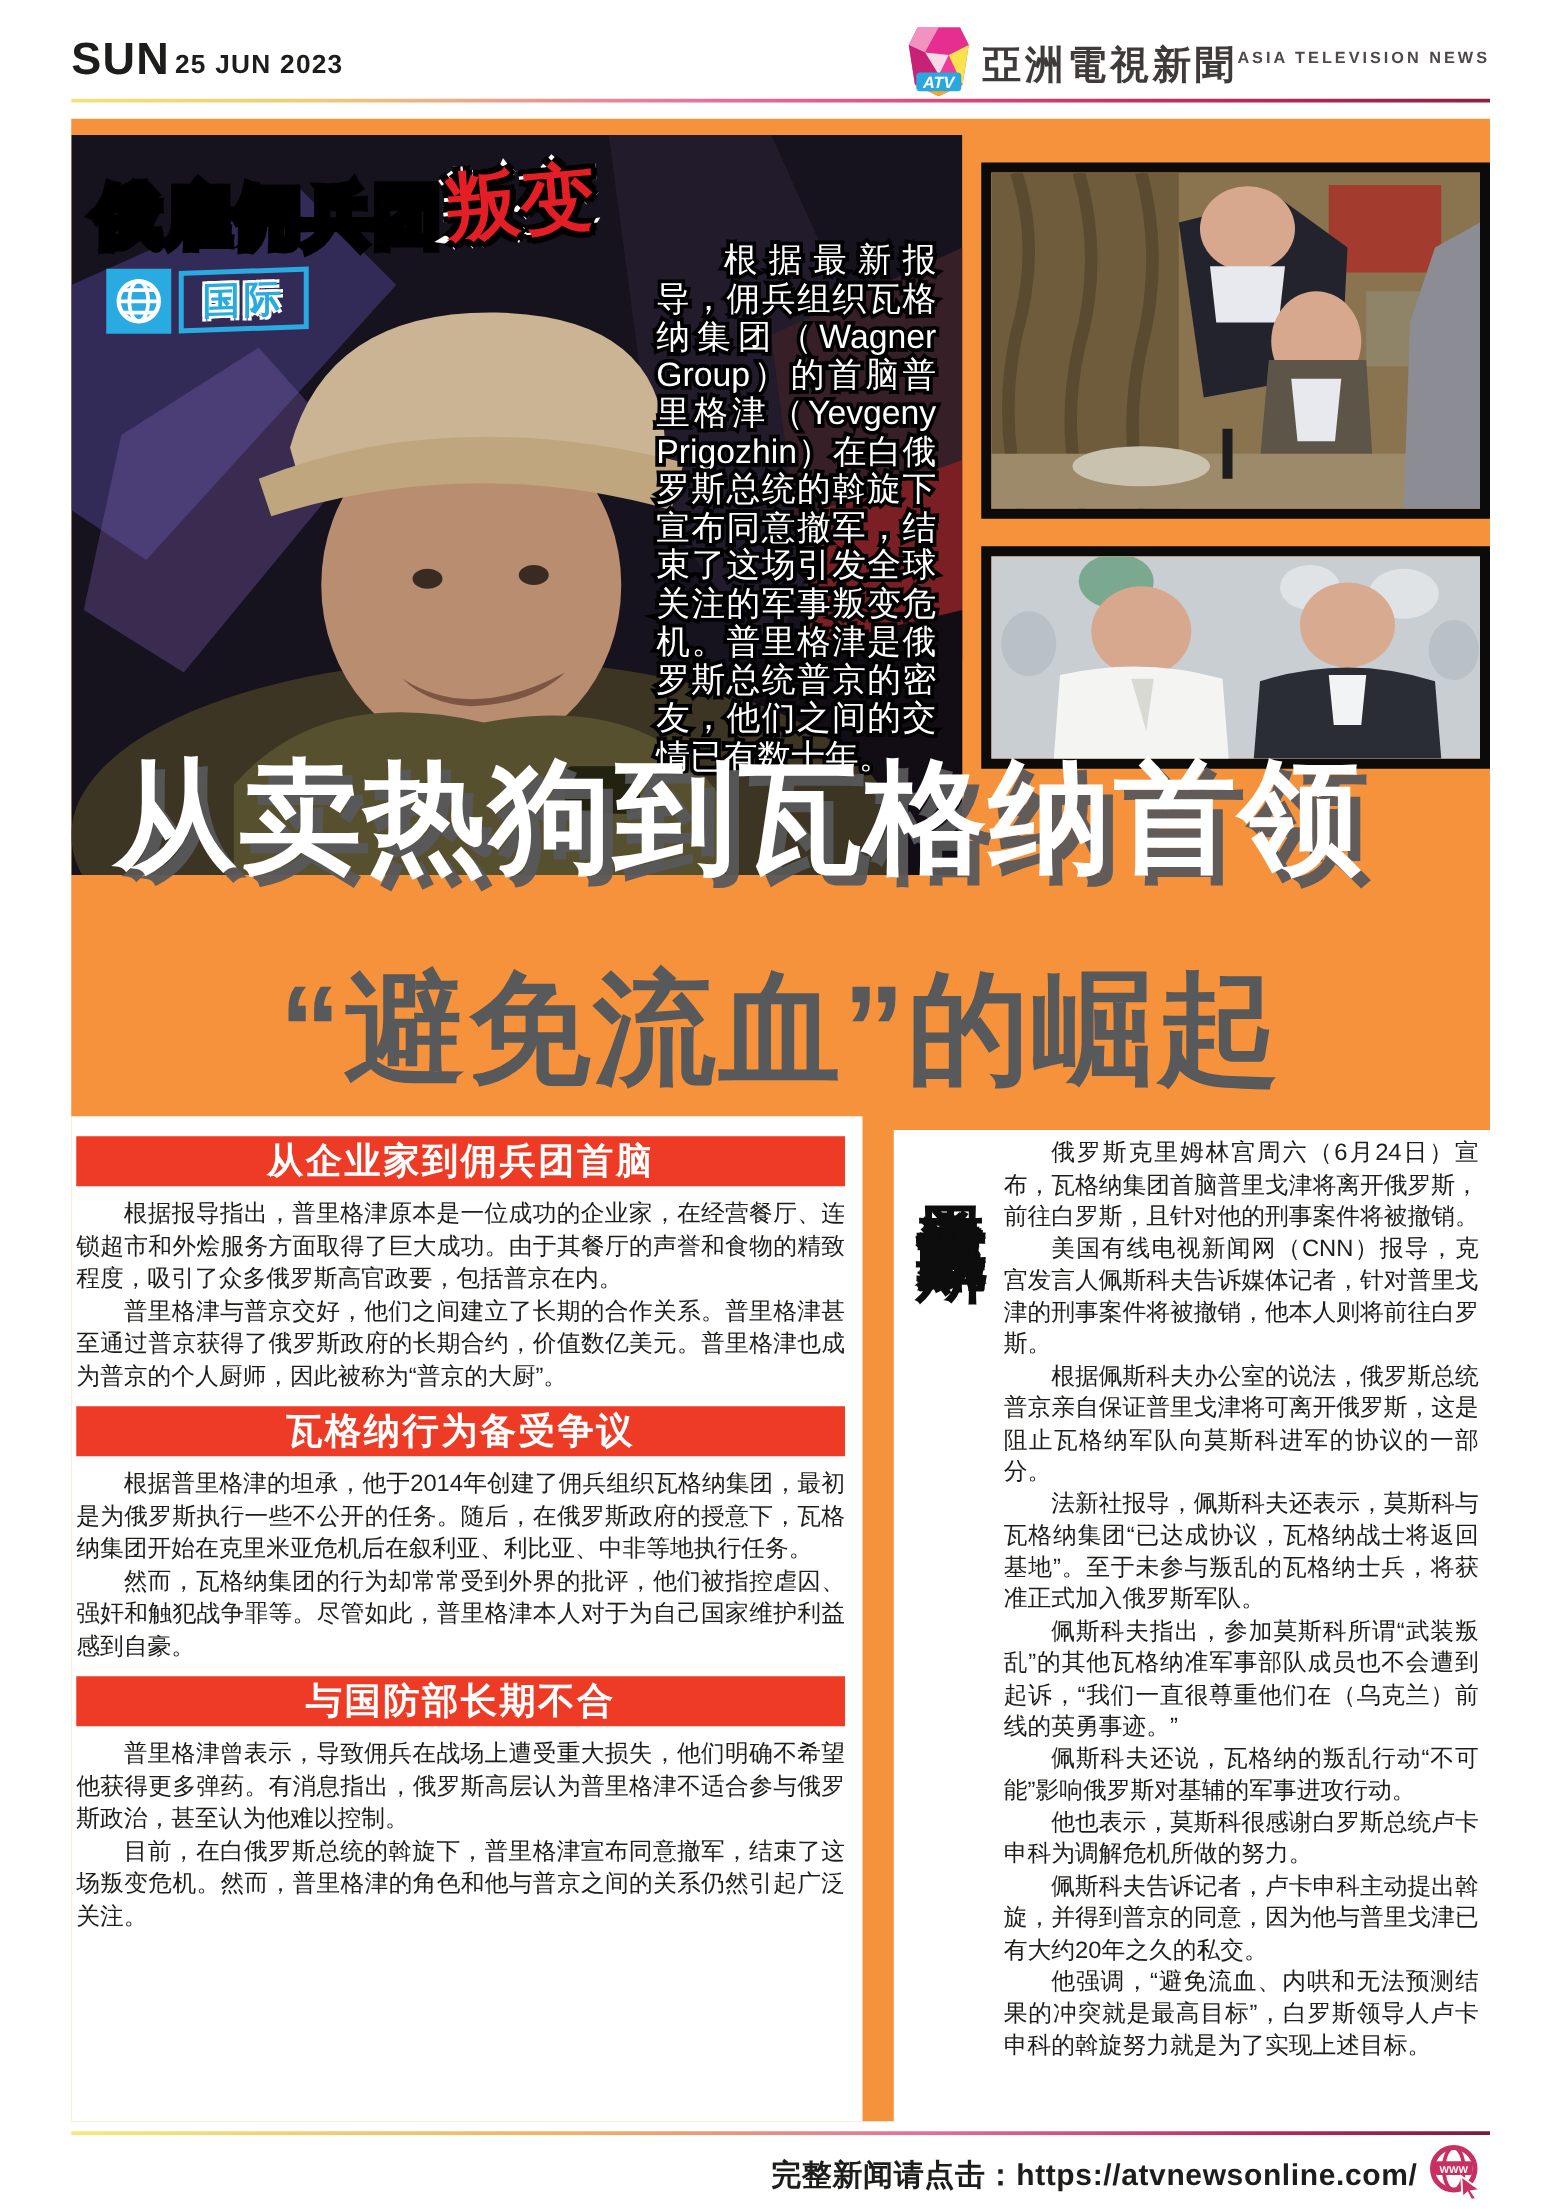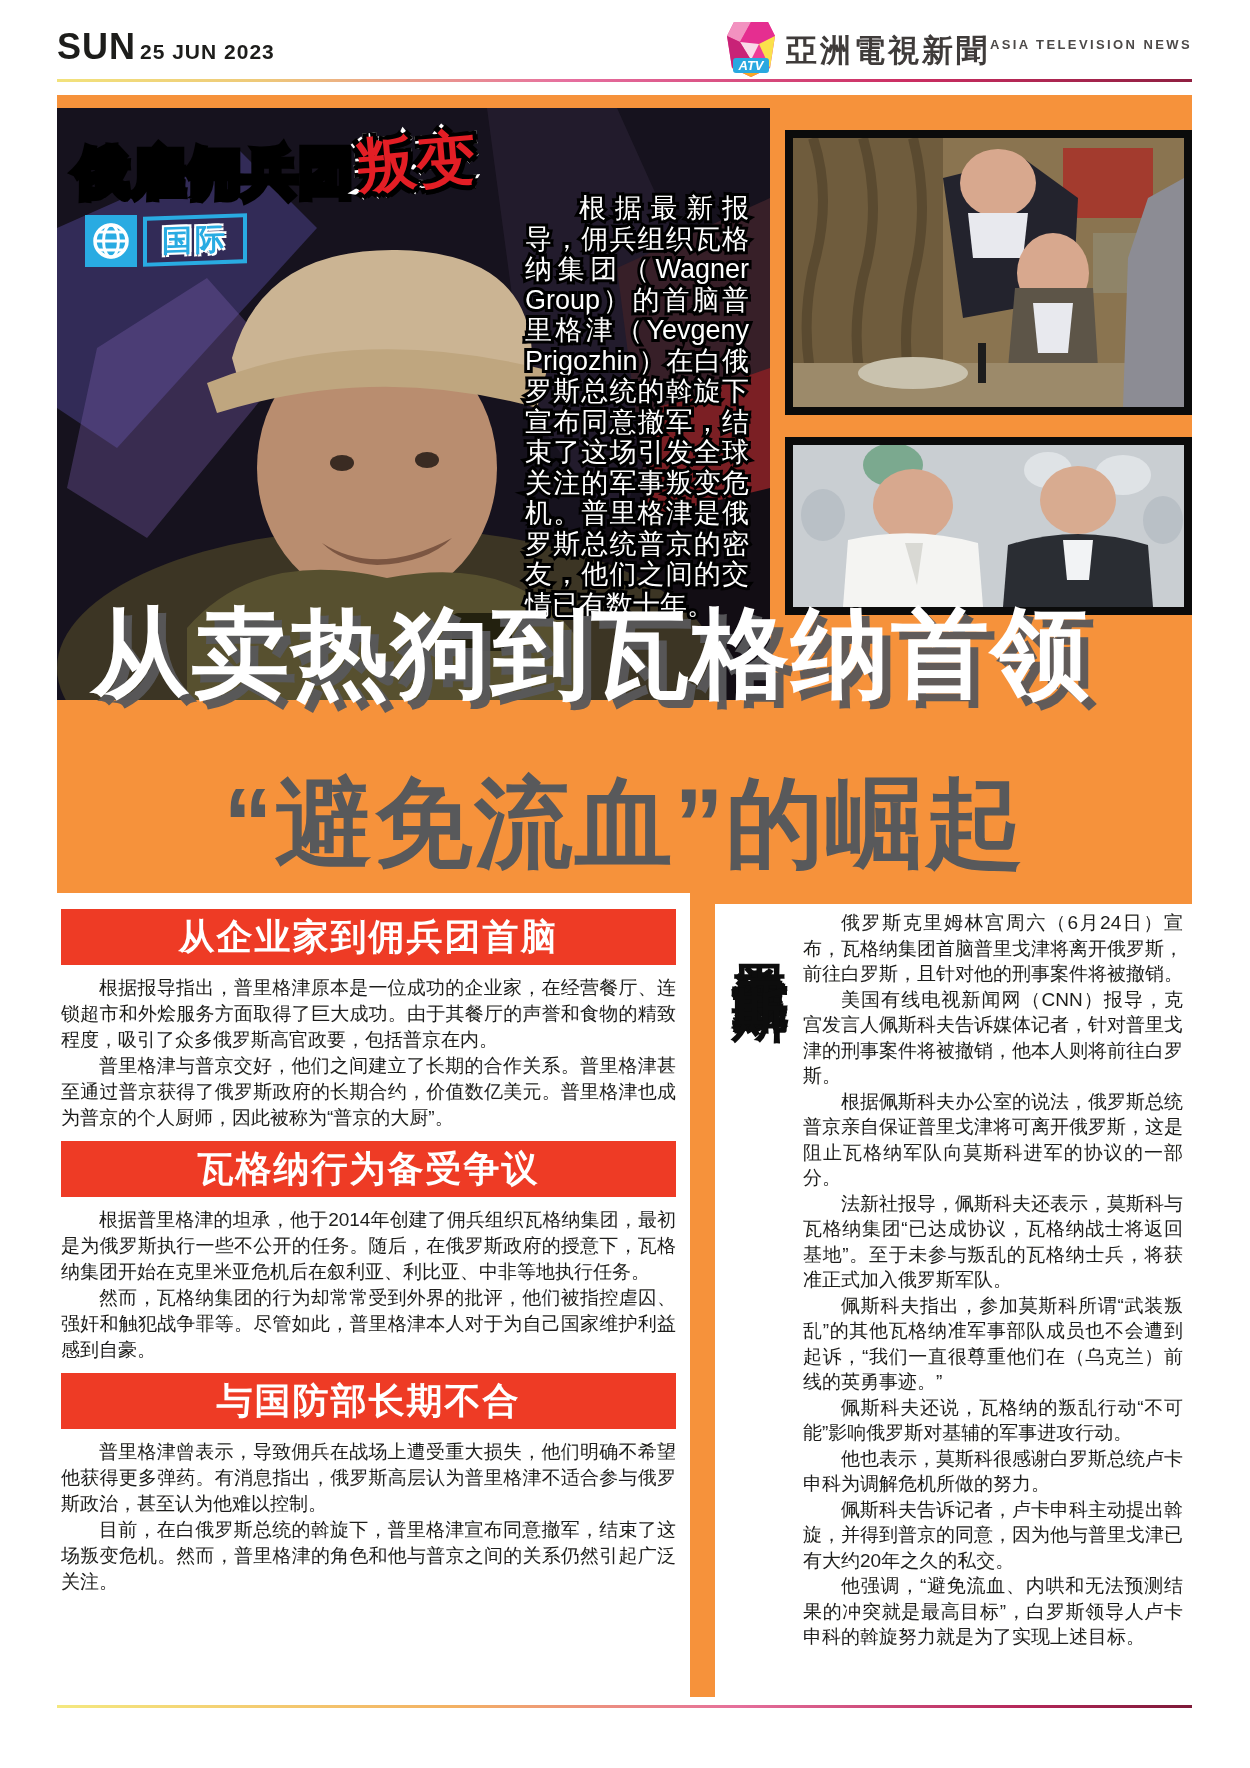--- a/index.html
+++ b/index.html
@@ -49,22 +49,22 @@
   
   .headline1{position:absolute;left:34px;top:494px;z-index:7;white-space:nowrap;
     font-size:98px;font-weight:900;color:#ffffff;letter-spacing:2px;
     text-shadow:8px 8px 0 rgba(88,89,91,.95);}
   .headline2{position:absolute;left:0;top:664px;width:1135px;text-align:center;z-index:7;white-space:nowrap;
     font-size:98px;font-weight:900;color:#58595b;letter-spacing:2px;}
 
   
   .col-left{position:absolute;left:0;top:798px;width:633px;height:804px;background:#fff;
     padding:6px 14px 0 4px;overflow:hidden;}
-  .col-left .sec{height:56px;margin:10px 0 10px 0;background:#ee3b25;color:#fff;
-    font-size:36px;font-weight:900;display:flex;align-items:center;justify-content:center;letter-spacing:2px;}
+  .col-left .sec{height:40px;margin:10px 0 10px 0;background:#ee3b25;color:#fff;
+    font-size:29px;font-weight:900;display:flex;align-items:center;justify-content:center;letter-spacing:2px;}
   .col-left .para{font-size:19px;line-height:26px;color:#1d1d1b;text-align:justify;text-indent:2em;margin:0;}
 
   .col-right{position:absolute;left:658px;top:798px;width:477px;height:804px;background:#fff;overflow:hidden;margin-top:11px;}
   .v-title{position:absolute;left:6px;top:12px;writing-mode:vertical-rl;text-orientation:upright;
     font-size:57px;font-weight:900;color:#0d0d0d;line-height:80px;letter-spacing:3px;}
   .col-right .body{position:absolute;left:88px;top:6px;width:380px;}
   .col-right .body p{font-size:19px;line-height:25.5px;color:#1d1d1b;text-align:justify;text-indent:2em;margin:0;}
 
   
   .ftr-line{position:absolute;left:57px;top:1705px;width:1135px;height:3px;
@@ -212,14 +212,26 @@
           <p>佩斯科夫还说，瓦格纳的叛乱行动“不可能”影响俄罗斯对基辅的军事进攻行动。</p>
           <p>他也表示，莫斯科很感谢白罗斯总统卢卡申科为调解危机所做的努力。</p>
           <p>佩斯科夫告诉记者，卢卡申科主动提出斡旋，并得到普京的同意，因为他与普里戈津已有大约20年之久的私交。</p>
           <p>他强调，“避免流血、内哄和无法预测结果的冲突就是最高目标”，白罗斯领导人卢卡申科的斡旋努力就是为了实现上述目标。</p>
         </div>
     </div>
 
   </div>
 
   <div class="ftr-line"></div>
+  <div class="ftr">
+    <span class="ftr-text">完整新闻请点击：https://atvnewsonline.com/</span>
+    <span>
+      <svg width="46" height="46" viewBox="0 0 46 46">
+        <circle cx="21" cy="21" r="17" fill="none" stroke="#c73060" stroke-width="4"></circle>
+        <ellipse cx="21" cy="21" rx="8" ry="17" fill="none" stroke="#c73060" stroke-width="3"></ellipse>
+        <rect x="6" y="15" width="30" height="11" rx="2" fill="#c73060"></rect>
+        <text x="21" y="24" text-anchor="middle" font-size="8" font-weight="bold" fill="#ffffff" font-family="Liberation Sans, sans-serif">WWW</text>
+        <path d="M27,27 L42,38 L35,39 L39,45 L35,46 L32,40 L28,44 Z" fill="#c73060" stroke="#ffffff" stroke-width="1.5"></path>
+      </svg>
+    </span>
+  </div>
 
 </div>
 
 </body></html>

